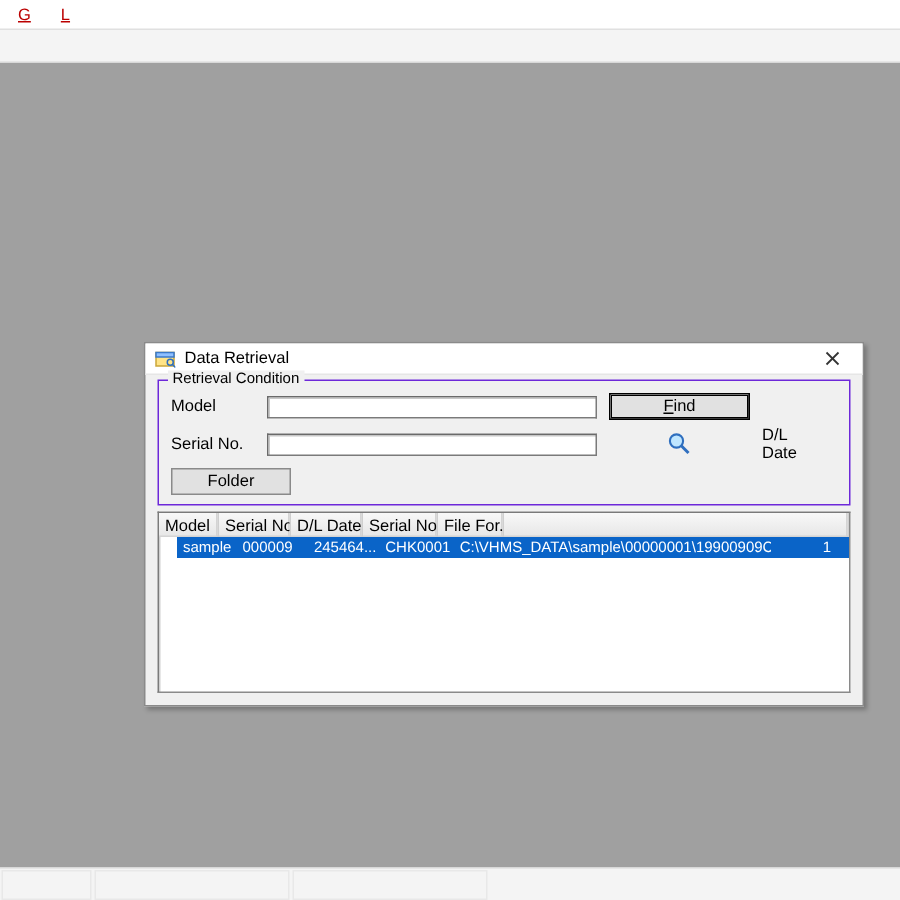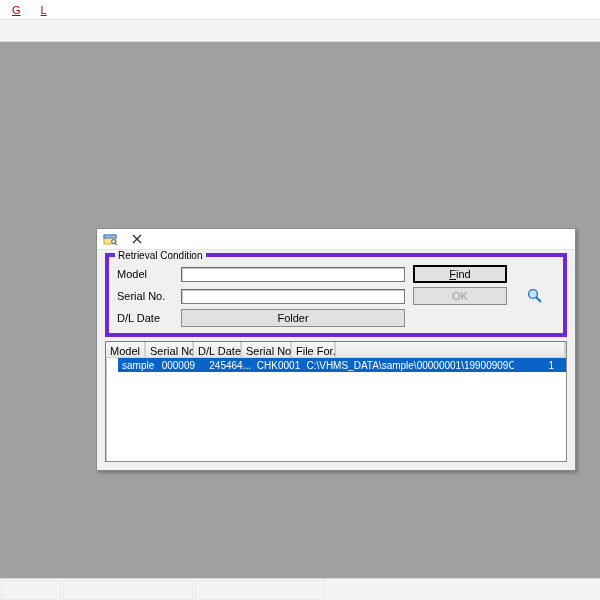--- a/index.html
+++ b/index.html
@@ -19,21 +19,21 @@
 .statusbar { position: absolute; bottom: 0; left: 0; width: 600px; height: 22px; background: #f4f4f4; border-top: 1px solid #d8d8d8; display: flex; }
 .statusbar .cell { flex: 0 0 auto; width: 130px; height: 20px; margin: 1px 1px 0 1px; border: 1px solid #e8e8e8; }
 .statusbar .cell.first { width: 60px; }
 
 .dialog { position: absolute; left: 96px; top: 186px; width: 480px; height: 243px; background: #f0f0f0; border: 1px solid #8a8a8a; box-shadow: 2px 2px 3px rgba(0,0,0,.25); display: flex; flex-direction: column; }
 .titlebar { height: 21px; background: #fff; display: flex; align-items: center; padding: 0 6px; border-bottom: 1px solid #e6e6e6; }
 .titlebar .ticon { width: 14px; height: 14px; margin-right: 6px; display: inline-flex; align-items: center; justify-content: center; }
 .titlebar .ttext { flex: 1; color: #000; font-size: 11px; }
 .titlebar .close { width: 28px; height: 18px; display: flex; align-items: center; justify-content: center; cursor: default; }
 
-.cond-group { margin: 3px 8px 4px 8px; border: 4px solid #6d28d9; position: relative; padding: 8px 8px 6px 8px; }
+.cond-group { margin: 3px 8px 4px 8px; border: 1px solid #6d28d9; position: relative; padding: 8px 18px 6px 8px; }
 .cond-group .legend { position: absolute; top: -7px; left: 6px; background: #f0f0f0; padding: 0 3px; color: #000; font-size: 10px; }
 .cond-grid { display: grid; grid-template-columns: 56px 1fr 94px 40px; column-gap: 8px; row-gap: 4px; align-items: center; }
 .fld-label { color: #000; }
 .inp { height: 15px; background: #fff; border: 1px solid #7a7a7a; border-top-color:#6a6a6a; border-left-color:#6a6a6a; box-shadow: inset 1px 1px 0 #c8c8c8; }
 .inp.short { width: 58px; display: inline-block; }
 .dl-row { display: flex; align-items: center; gap: 6px; }
 .dl-row .to { font-size: 10px; }
 
 .btn { height: 18px; min-width: 80px; background: #e1e1e1; border: 1px solid #8a8a8a; display: flex; align-items: center; justify-content: center; cursor: default; padding: 0 8px; position: relative; }
 .btn .ul { text-decoration: underline; }
@@ -65,20 +65,21 @@
   <div class="dialog">
     <div class="titlebar">
       <span class="ticon">
         <svg width="14" height="14" viewBox="0 0 14 14">
             <rect x="1" y="3" width="12" height="9" fill="#ffe487" stroke="#caa63a"></rect>
             <rect x="1" y="3" width="12" height="3" fill="#8fc0ff" stroke="#3b79c8"></rect>
             <circle cx="10.5" cy="9.5" r="2" fill="none" stroke="#2f6fbf"></circle>
             <line x1="12" y1="11" x2="14" y2="13" stroke="#2f6fbf"></line>
           </svg>
       </span>
+      <span class="ttext">Data Retrieval</span>
       <span class="close">
         <svg width="10" height="10" viewBox="0 0 10 10">
             <line x1="1" y1="1" x2="9" y2="9" stroke="#333" stroke-width="1.2"></line>
             <line x1="9" y1="1" x2="1" y2="9" stroke="#333" stroke-width="1.2"></line>
           </svg>
       </span>
     </div>
 
     <div class="cond-group">
       <span class="legend">Retrieval Condition</span>
@@ -86,23 +87,20 @@
         <div class="fld-label">Model</div>
         <div class="inp" title=""></div>
         <div class="btn btn-default">
             <span class="ul">F</span>
             <span>ind</span>
           </div>
         <div></div>
 
         <div class="fld-label">Serial No.</div>
         <div class="inp"></div>
-        <div class="btn disabled">
-            <span>OK</span>
-          </div>
         <div class="mag-cell">
           <svg width="18" height="18" viewBox="0 0 18 18">
             <circle cx="7" cy="7" r="4.4" fill="#bfe6ff" stroke="#2f6fbf" stroke-width="1.4"></circle>
             <line x1="10.2" y1="10.2" x2="15" y2="15" stroke="#2f6fbf" stroke-width="2"></line>
           </svg>
         </div>
 
         <div class="fld-label">D/L Date</div>
         <div class="btn">
             <span>Folder</span>

